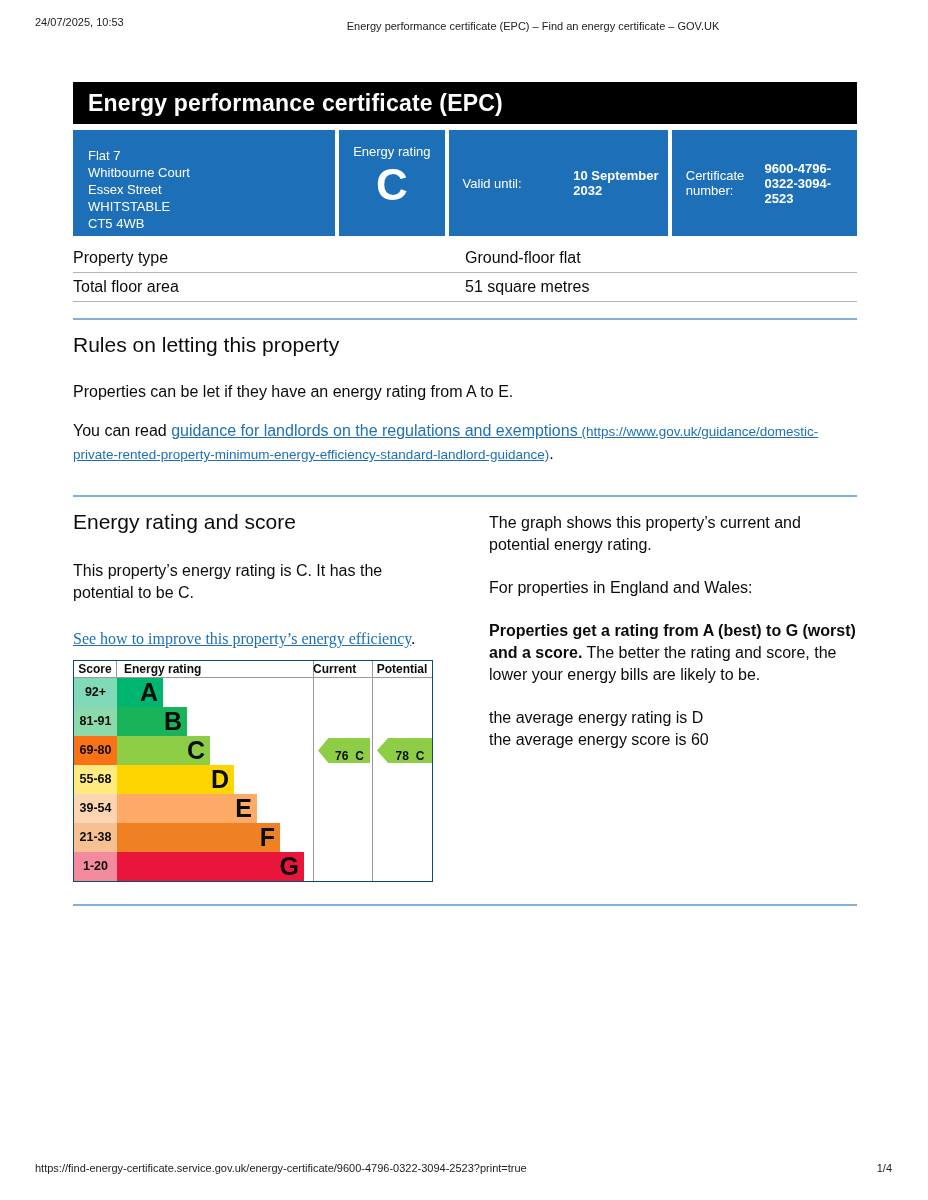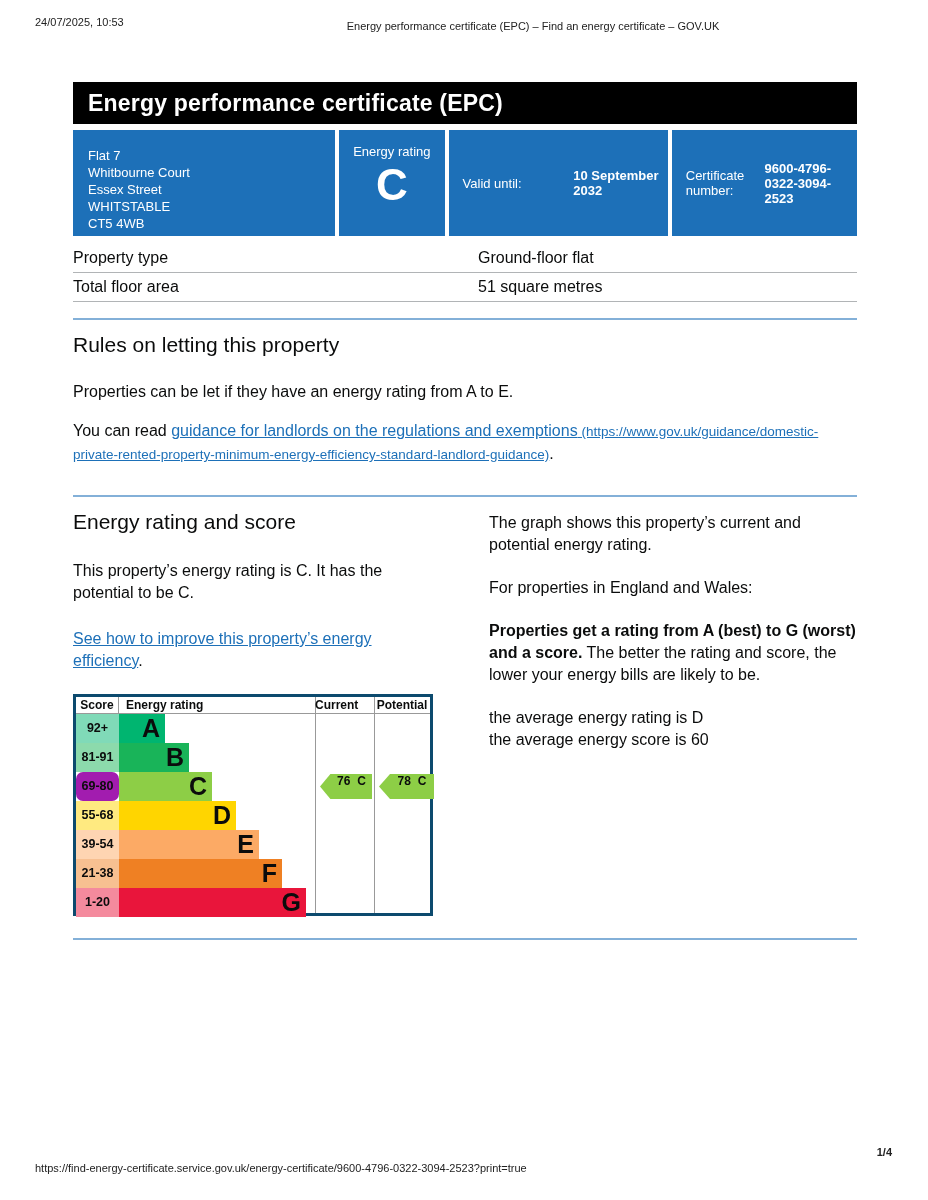--- a/index.html
+++ b/index.html
@@ -5,76 +5,76 @@
   * { margin:0; padding:0; box-sizing:border-box; }
   html,body { background:#fff; }
   .page {
     position:relative; width:928px; height:1200px; background:#ffffff;
     font-family:"Liberation Sans", sans-serif; color:#0b0c0c; overflow:hidden;
   }
   
   .print-datetime { position:absolute; top:16px; left:35px; font-size:11px; color:#222;text-align:right; }
   .print-title { position:absolute; top:20px; left:533px; transform:translateX(-50%); font-size:11px; color:#222; white-space:nowrap; }
   .print-url { position:absolute; bottom:26px; left:35px; font-size:11px; color:#222; }
-  .print-page { position:absolute; bottom:42px; right:36px; font-size:11px; color:#222;font-weight:bold; }
+  .print-page { position:absolute; bottom:26px; right:36px; font-size:11px; color:#222; }
 
   
   .content { position:absolute; left:73px; top:82px; width:784px; }
 
   .banner { background:#000; height:42px; padding-left:15px; display:flex; align-items:center; }
   .banner h1 { color:#fff; font-size:23px; font-weight:bold; letter-spacing:.2px; }
 
   .cert-box { margin-top:6px; height:106px; display:flex; gap:4px; }
   .cert-panel { background:#1d70b8; color:#fff; }
   .cert-address { width:282px; padding:17px 0 0 15px; font-size:13px; line-height:17px; }
   .cert-rating { width:114px; text-align:center; padding-top:14px; }
   .cert-rating-label { font-size:13px; }
   .cert-rating-letter { font-size:44px; font-weight:bold; line-height:52px; }
   .cert-right { flex:1; display:flex; gap:4px; }
   .cert-row { flex:1; display:flex; align-items:center; padding-left:14px; font-size:13px; }
   .cert-row-label { width:138px; }
   .cert-row-value { font-weight:bold; }
 
   .summary-table { margin-top:8px; }
-  .srow { display:flex; height:29px; align-items:center; border-bottom:1px solid #b1b4b6; font-size:16px;gap:13px; }
+  .srow { display:flex; height:29px; align-items:center; border-bottom:1px solid #b1b4b6; font-size:16px; }
   .slabel { width:392px; }
 
   .section-break { border:0; height:2px; background:rgba(29,112,184,.55); }
   .break-1 { margin-top:16px; }
   .break-2 { margin-top:29px; }
   .break-3 { margin-top:22px; }
 
   h2 { font-size:21px; font-weight:normal; line-height:26px; }
   .rules-heading { margin-top:12px; }
   p { font-size:16px; line-height:22px; }
   .rules-p1 { margin-top:23px; }
   .rules-p2 { margin-top:17px; }
   a.link { color:#1d70b8; text-decoration:underline; cursor:pointer; }
   .link-url { font-size:13.5px; }
 
   .two-col { margin-top:12px; display:flex; }
   .col-left { width:361px; }
   .col-right { width:368px; margin-left:55px; padding-top:3px; }
   .col-left h2 { margin-bottom:25px; }
   .col-left p { margin-bottom:24px; }
-  .col-left .improve-p { margin-bottom:22px; }
+  .col-left .improve-p { margin-bottom:10px;font-family:Liberation Serif, serif; }
   .col-right p { margin-bottom:21px; }
 
   
-  .epc-chart { position:relative; width:360px; height:222px; border:3px solid #0c4a6e; background:#fff; }
+  .epc-chart { position:relative; width:360px; height:222px; border:1px solid #0c4a6e; background:#fff; }
   .epc-header { position:relative; display:flex; height:17px; border-bottom:1px solid #999; font-size:12px; font-weight:bold; line-height:16px; z-index:2; }
   .epc-h-score { width:43px; text-align:center; border-right:1px solid #999; }
   .epc-h-rating { width:196px; padding-left:7px; }
   .epc-h-current { width:59px; text-align:left; }
   .epc-h-potential { flex:1; text-align:center; }
   .epc-vline { position:absolute; top:0; bottom:0; width:1px; background:#999; z-index:1; }
   .epc-row { display:flex; height:29px; }
   .epc-score { width:43px; font-size:12.5px; font-weight:bold; text-align:center; line-height:29px; color:#0b0c0c; }
   .epc-bar { font-size:25px; font-weight:bold; line-height:29px; text-align:right; padding-right:5px; color:#0b0c0c; }
-  .epc-arrow { position:absolute; height:25px; display:flex; align-items:flex-start; justify-content:center; gap:7px; padding-left:11px; font-size:12px; font-weight:bold; color:#0b0c0c; z-index:3; clip-path:polygon(0 50%, 20% 0, 100% 0, 100% 100%, 20% 100%); }
+  .epc-arrow { position:absolute; height:25px; display:flex; align-items:flex-end; justify-content:center; gap:7px; padding-left:11px; font-size:12px; font-weight:bold; color:#0b0c0c; z-index:3; clip-path:polygon(0 50%, 20% 0, 100% 0, 100% 100%, 20% 100%); }
 </style>
 </head>
 <body>
 
 <div class="page">
 
   <span class="print-datetime">24/07/2025, 10:53</span>
   <span class="print-title">Energy performance certificate (EPC) – Find an energy certificate – GOV.UK</span>
 
   <div class="content">
@@ -144,21 +144,21 @@
           <div id="epc-rows">
               <div class="epc-row">
                 <div class="epc-score" style="background: rgb(128, 218, 184);">92+</div>
                 <div class="epc-bar" style="width: 46px; background: rgb(0, 181, 112);">A</div>
               </div>
               <div class="epc-row">
                 <div class="epc-score" style="background: rgb(140, 218, 172);">81-91</div>
                 <div class="epc-bar" style="width: 70px; background: rgb(25, 180, 89);">B</div>
               </div>
               <div class="epc-row">
-                <div class="epc-score" style="background: #a21caf; border-radius: 7px;">69-80</div>
+                <div class="epc-score" style="background: #f97316;">69-80</div>
                 <div class="epc-bar" style="width: 93px; background: rgb(141, 206, 70);">C</div>
               </div>
               <div class="epc-row">
                 <div class="epc-score" style="background: rgb(255, 234, 128);">55-68</div>
                 <div class="epc-bar" style="width: 117px; background: rgb(255, 213, 0);">D</div>
               </div>
               <div class="epc-row">
                 <div class="epc-score" style="background: rgb(254, 213, 178);">39-54</div>
                 <div class="epc-bar" style="width: 140px; background: rgb(252, 170, 101);">E</div>
               </div>

